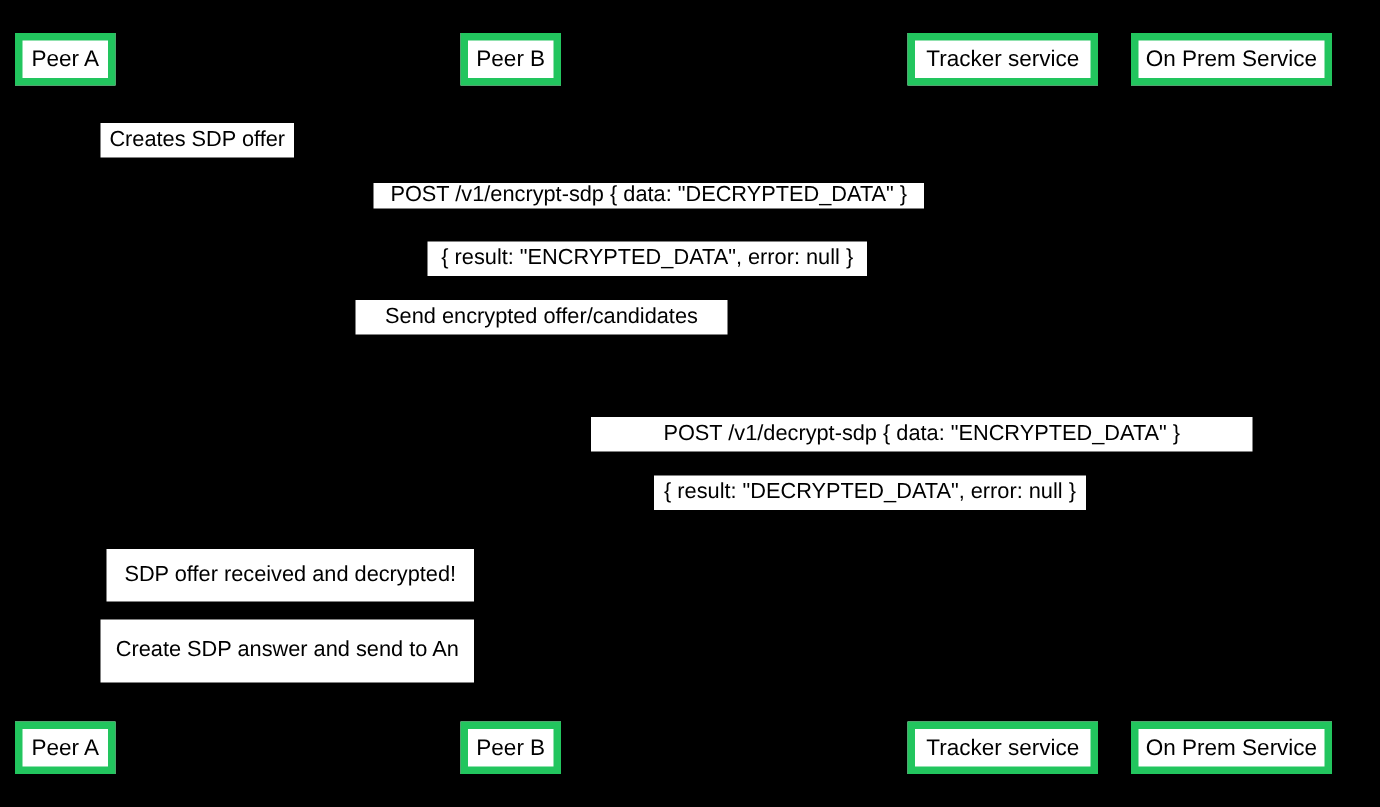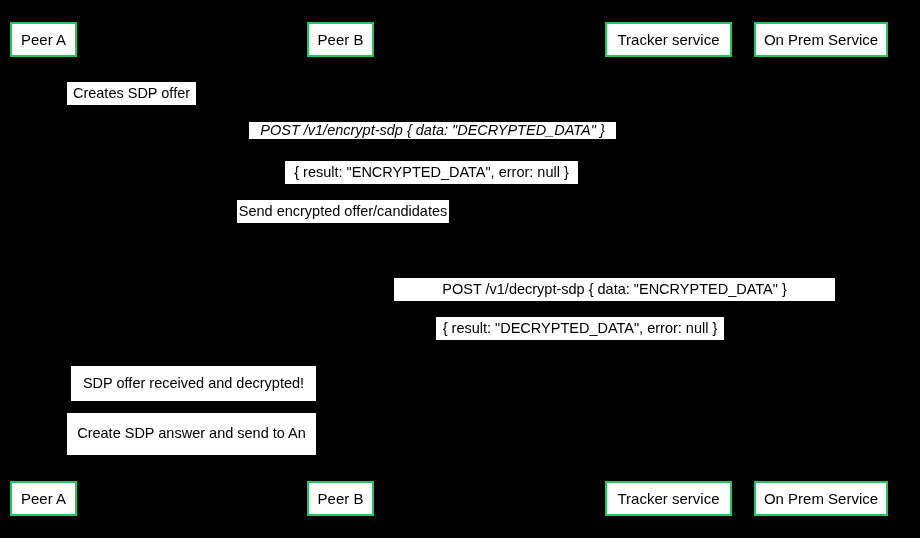--- a/index.html
+++ b/index.html
@@ -15,21 +15,21 @@
     background: #000000;
     overflow: hidden;
     font-family: "Liberation Sans", sans-serif;
     -webkit-font-smoothing: antialiased;
   }
   
   .participant {
     position: absolute;
     background: #ffffff;
     color: #000000;
-    border: 2px solid #22c55e;
+    border: 5px solid #22c55e;
     box-sizing: border-box;
     display: flex;
     align-items: center;
     justify-content: center;
     font-size: 15px;
     line-height: 1;
     white-space: nowrap;
   }
   
   .label {
@@ -82,29 +82,29 @@
     <span>Tracker service</span>
   </div>
   <div class="participant" style="left:754px; top:22px; width:134px; height:35px;">
     <span>On Prem Service</span>
   </div>
 
   <div class="label" style="left:67px; top:82px; width:129px; height:23px;">
     <span>Creates SDP offer</span>
   </div>
 
-  <div class="label" style="left:249px; top:122px; width:367px; height:17px;font-style:italic;">
+  <div class="label" style="left:249px; top:122px; width:367px; height:17px;">
     <span>POST /v1/encrypt-sdp { data: "DECRYPTED_DATA" }</span>
   </div>
 
   <div class="label" style="left:285px; top:161px; width:293px; height:23px;">
     <span>{ result: "ENCRYPTED_DATA", error: null }</span>
   </div>
 
-  <div class="label" style="left:237px; top:200px; width:212px; height:23px;">
+  <div class="label" style="left:237px; top:200px; width:248px; height:23px;">
     <span>Send encrypted offer/candidates</span>
   </div>
 
 
   <div class="label" style="left:394px; top:278px; width:441px; height:23px;">
     <span>POST /v1/decrypt-sdp { data: "ENCRYPTED_DATA" }</span>
   </div>
 
   <div class="label" style="left:436px; top:317px; width:288px; height:23px;">
     <span>{ result: "DECRYPTED_DATA", error: null }</span>

